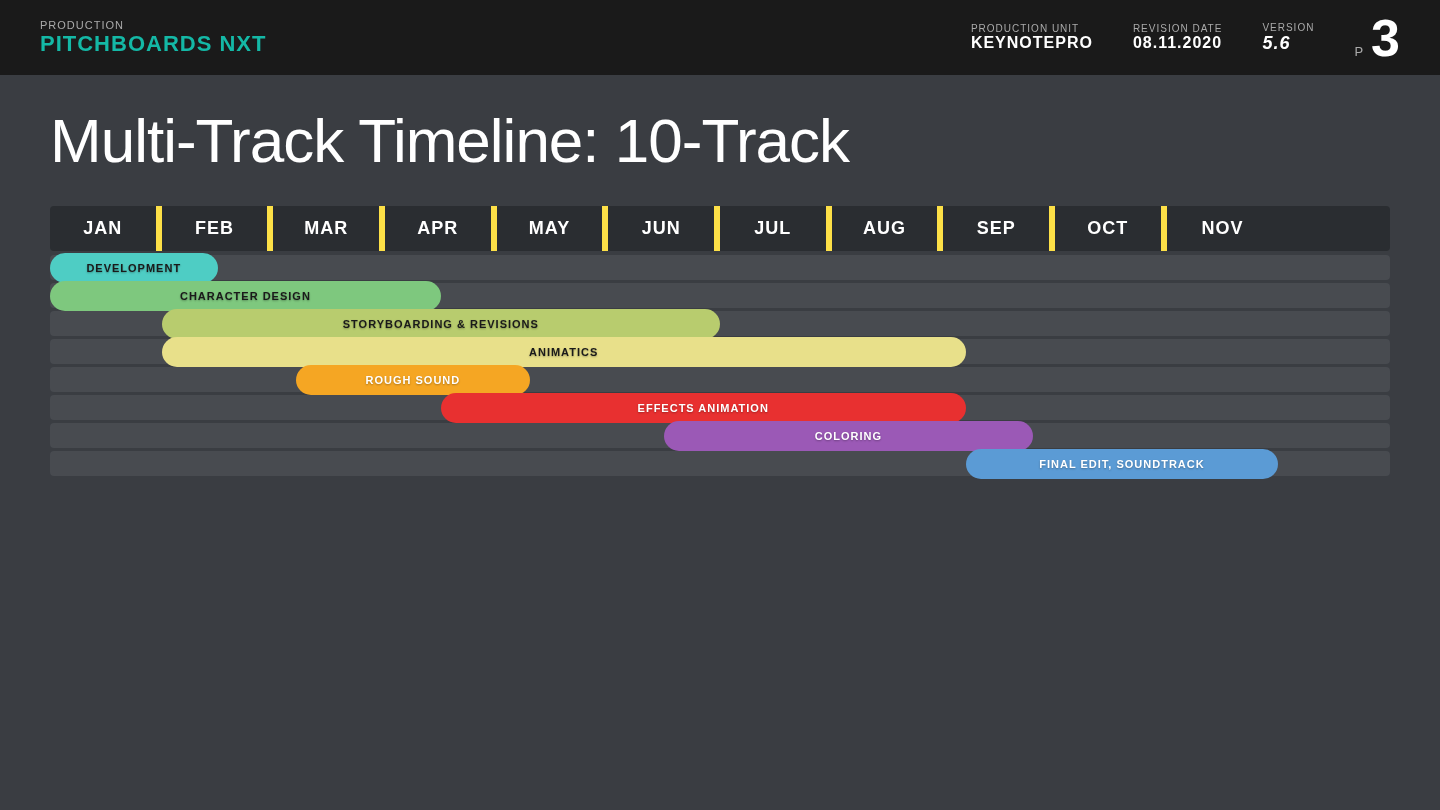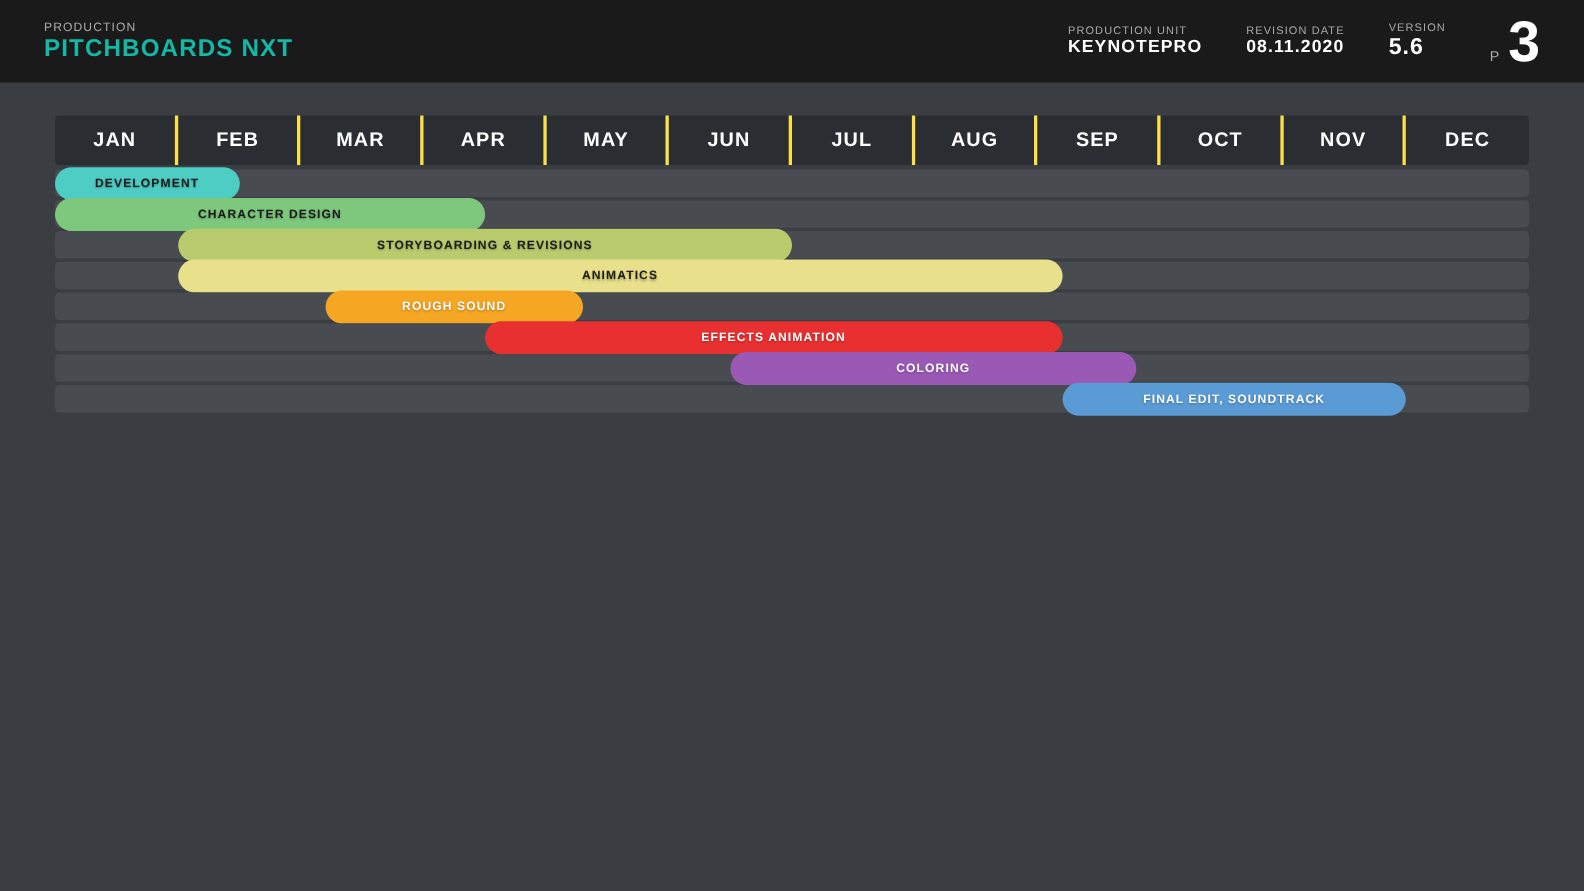--- a/index.html
+++ b/index.html
@@ -98,21 +98,21 @@
     }
     .month-cell {
       text-align: center;
       padding: 12px 0;
       font-size: 18px;
       font-weight: bold;
       color: white;
       letter-spacing: 1px;
     }
     .month-cell:not(:last-child) {
-      border-right: 3px solid #fde047;
+      border-right: 6px solid #fde047;
     }
 
     
     .tracks-wrapper {
       display: flex;
       flex-direction: column;
       gap: 3px;
     }
     .track-row {
       background: #484b50;
@@ -164,46 +164,46 @@
     <div class="header-meta-group">
       <span class="header-meta-label">PRODUCTION UNIT</span>
       <span class="header-meta-value">KEYNOTEPRO</span>
     </div>
     <div class="header-meta-group">
       <span class="header-meta-label">REVISION DATE</span>
       <span class="header-meta-value">08.11.2020</span>
     </div>
     <div class="header-meta-group">
       <span class="header-meta-label">VERSION</span>
-      <span class="header-meta-value" style="font-size:21px;">5.6</span>
+      <span class="header-meta-value" style="font-size:18px;font-style:italic;">5.6</span>
     </div>
     <div class="header-version-large">
       <span class="header-p-label">P</span>
       <span class="header-page-num">3</span>
     </div>
   </div>
 </div>
 
 <div class="main-content">
+  <h1 class="page-title">Multi-Track Timeline: 10-Track</h1>
 
   <div class="timeline-container">
 
     <div class="months-row" id="months-row">
         <div class="month-cell">JAN</div>
         <div class="month-cell">FEB</div>
         <div class="month-cell">MAR</div>
         <div class="month-cell">APR</div>
         <div class="month-cell">MAY</div>
         <div class="month-cell">JUN</div>
         <div class="month-cell">JUL</div>
         <div class="month-cell">AUG</div>
         <div class="month-cell">SEP</div>
         <div class="month-cell">OCT</div>
         <div class="month-cell">NOV</div>
-        <div class="month-cell">DEC</div>
       </div>
 
     <div class="tracks-wrapper" id="tracks-wrapper">
         <div class="track-row">
           <div class="track-bar bar-teal" style="left: 0%; width: 12.5%;">DEVELOPMENT</div>
         </div>
         <div class="track-row">
           <div class="track-bar bar-green" style="left: 0%; width: 29.1667%;">CHARACTER DESIGN</div>
         </div>
         <div class="track-row">

